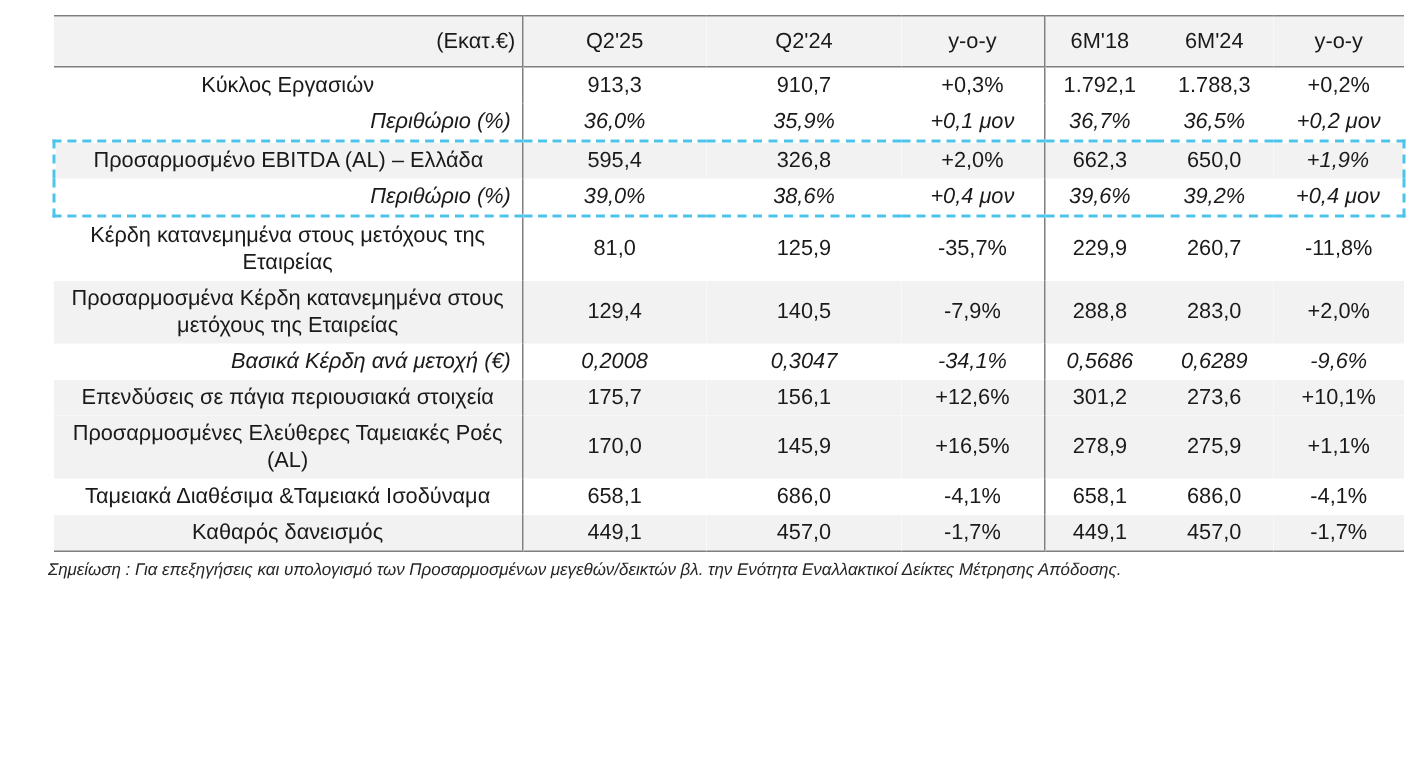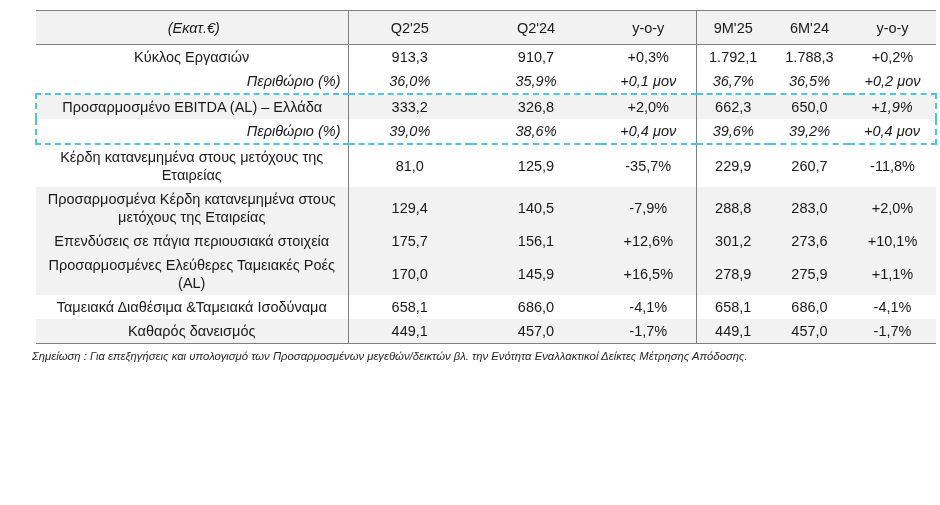--- a/index.html
+++ b/index.html
@@ -35,23 +35,22 @@
   }
   thead tr {
     background: #f2f2f2;
     height: 34px;
   }
   thead th {
     font-weight: bold;
     border-bottom: 1.2px solid #7f7f7f;
   }
   thead th.lbl {
-    text-align: center;
+    text-align: right;
     padding-left: 8px;
-    font-style: italic;
   }
   td.lbl {
     text-align: left;
     padding-left: 8px;
     padding-right: 6px;
   }
   .sep {
     border-left: 1px solid #7f7f7f;
     margin-left: 36px;
   }
@@ -86,21 +85,21 @@
       <col style="width:74px">
       <col style="width:79px">
       <col style="width:87px">
     </colgroup>
     <thead>
       <tr>
         <th class="lbl">(Εκατ.€)</th>
         <th class="sep">Q2'25</th>
         <th>Q2'24</th>
         <th>y-o-y</th>
-        <th class="sep">9M'25</th>
+        <th class="sep">6M'18</th>
         <th>6M'24</th>
         <th>y-o-y</th>
       </tr>
     </thead>
     <tbody>
         <tr>
           <td class="lbl">Κύκλος Εργασιών</td>
           <td class="sep">913,3</td>
           <td>910,7</td>
           <td>+0,3%</td>
@@ -112,21 +111,21 @@
           <td class="lbl">Περιθώριο (%)</td>
           <td class="sep">36,0%</td>
           <td>35,9%</td>
           <td>+0,1 μον</td>
           <td class="sep">36,7%</td>
           <td>36,5%</td>
           <td>+0,2 μον</td>
         </tr>
         <tr class="shaded box-top">
           <td class="lbl">Προσαρμοσμένο EBITDA (AL) – Ελλάδα</td>
-          <td class="sep">333,2</td>
+          <td class="sep">595,4</td>
           <td>326,8</td>
           <td>+2,0%</td>
           <td class="sep">662,3</td>
           <td>650,0</td>
           <td>+1,9%</td>
         </tr>
         <tr class="italic box-bottom">
           <td class="lbl">Περιθώριο (%)</td>
           <td class="sep">39,0%</td>
           <td>38,6%</td>
@@ -146,20 +145,29 @@
         </tr>
         <tr class="shaded">
           <td class="lbl">Προσαρμοσμένα Κέρδη κατανεμημένα στους μετόχους της Εταιρείας</td>
           <td class="sep">129,4</td>
           <td>140,5</td>
           <td>-7,9%</td>
           <td class="sep">288,8</td>
           <td>283,0</td>
           <td>+2,0%</td>
         </tr>
+        <tr class="italic">
+          <td class="lbl">Βασικά Κέρδη ανά μετοχή (€)</td>
+          <td class="sep">0,2008</td>
+          <td>0,3047</td>
+          <td>-34,1%</td>
+          <td class="sep">0,5686</td>
+          <td>0,6289</td>
+          <td>-9,6%</td>
+        </tr>
         <tr class="shaded">
           <td class="lbl">Επενδύσεις σε πάγια περιουσιακά στοιχεία</td>
           <td class="sep">175,7</td>
           <td>156,1</td>
           <td>+12,6%</td>
           <td class="sep">301,2</td>
           <td>273,6</td>
           <td>+10,1%</td>
         </tr>
         <tr class="shaded">

